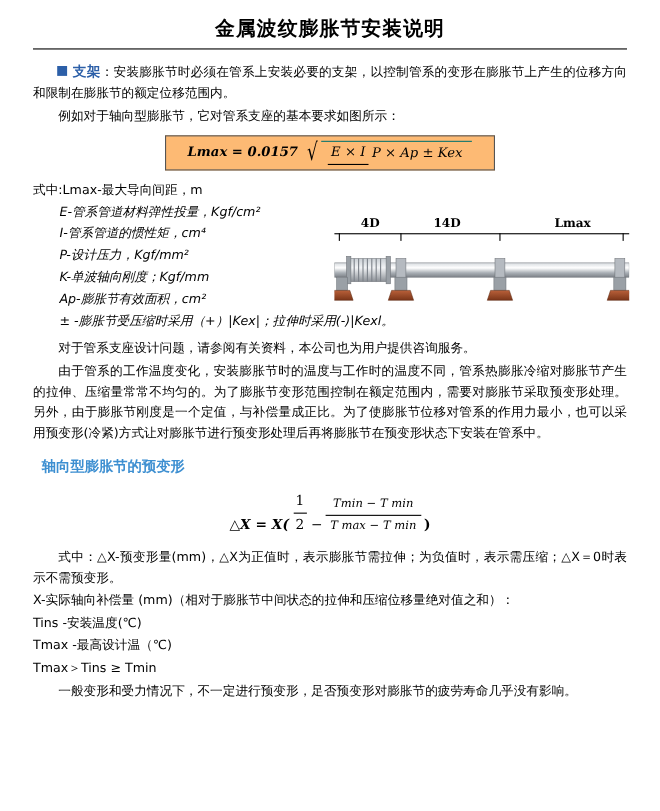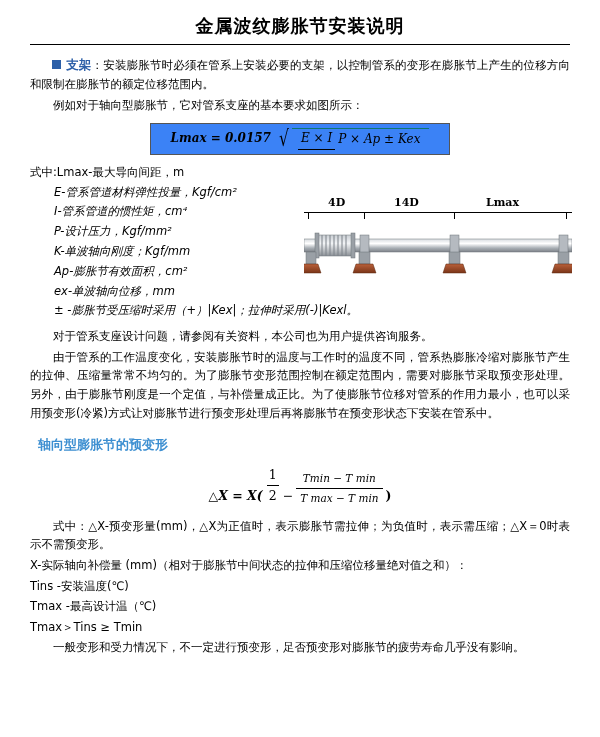--- a/index.html
+++ b/index.html
@@ -68,21 +68,21 @@
     justify-content:center;
     margin:8px 0 6px 0;
   }
   .formula{
     display:inline-flex;
     align-items:center;
     font-family:"DejaVu Serif","Liberation Serif",serif;
     font-size:12px;
     border:1px solid #555;
     padding:4px 20px;
-    background:#3b82f6;
+    background:#fdba74;
   }
   .lhs{font-weight:bold;margin-right:4px;font-style:italic;}
   .sqrt{
     display:inline-flex;
     align-items:stretch;
     margin-left:2px;
   }
   .sqrt-sign{
     font-size:22px;
     line-height:1;
@@ -187,21 +187,20 @@
       </span>
     </div>
 
     <div class="legend legend-block">
       <div>式中:Lmax-最大导向间距，m</div>
       <div class="ind">E-管系管道材料弹性投量，Kgf/cm²</div>
       <div class="ind">I-管系管道的惯性矩，cm⁴</div>
       <div class="ind">P-设计压力，Kgf/mm²</div>
       <div class="ind">K-单波轴向刚度；Kgf/mm</div>
       <div class="ind">Ap-膨胀节有效面积，cm²</div>
-      <div class="ind">ex-单波轴向位移，mm</div>
       <div class="ind">± -膨胀节受压缩时采用（+）|Kex|；拉伸时采用(-)|Kexl。</div>
     </div>
 
     <p class="indent" style="margin-top:6px;">对于管系支座设计问题，请参阅有关资料，本公司也为用户提供咨询服务。</p>
 
     <p class="indent">由于管系的工作温度变化，安装膨胀节时的温度与工作时的温度不同，管系热膨胀冷缩对膨胀节产生的拉伸、压缩量常常不均匀的。为了膨胀节变形范围控制在额定范围内，需要对膨胀节采取预变形处理。另外，由于膨胀节刚度是一个定值，与补偿量成正比。为了使膨胀节位移对管系的作用力最小，也可以采用预变形(冷紧)方式让对膨胀节进行预变形处理后再将膨胀节在预变形状态下安装在管系中。</p>
 
     <div class="sub-head">轴向型膨胀节的预变形</div>
 
     <div class="formula2-box">
@@ -228,21 +227,21 @@
       <div class="small-ind">Tmax＞Tins ≥ Tmin</div>
       <div class="indent">一般变形和受力情况下，不一定进行预变形，足否预变形对膨胀节的疲劳寿命几乎没有影响。</div>
     </div>
 
   </div>
 
   <div class="diagram-wrap">
     <div class="dim-labels">
       <span style="left:24px;">4D</span>
       <span style="left:90px;">14D</span>
-      <span style="left:182px;">Lmax</span>
+      <span style="left:200px;">Lmax</span>
     </div>
     <div class="dim-rule">
       <div class="tick" style="left:4px;"></div>
       <div class="tick" style="left:60px;"></div>
       <div class="tick" style="left:150px;"></div>
       <div class="tick" style="left:262px;"></div>
     </div>
 
     <svg class="pipe" width="268" height="66" viewBox="0 0 268 66">
       <defs>

